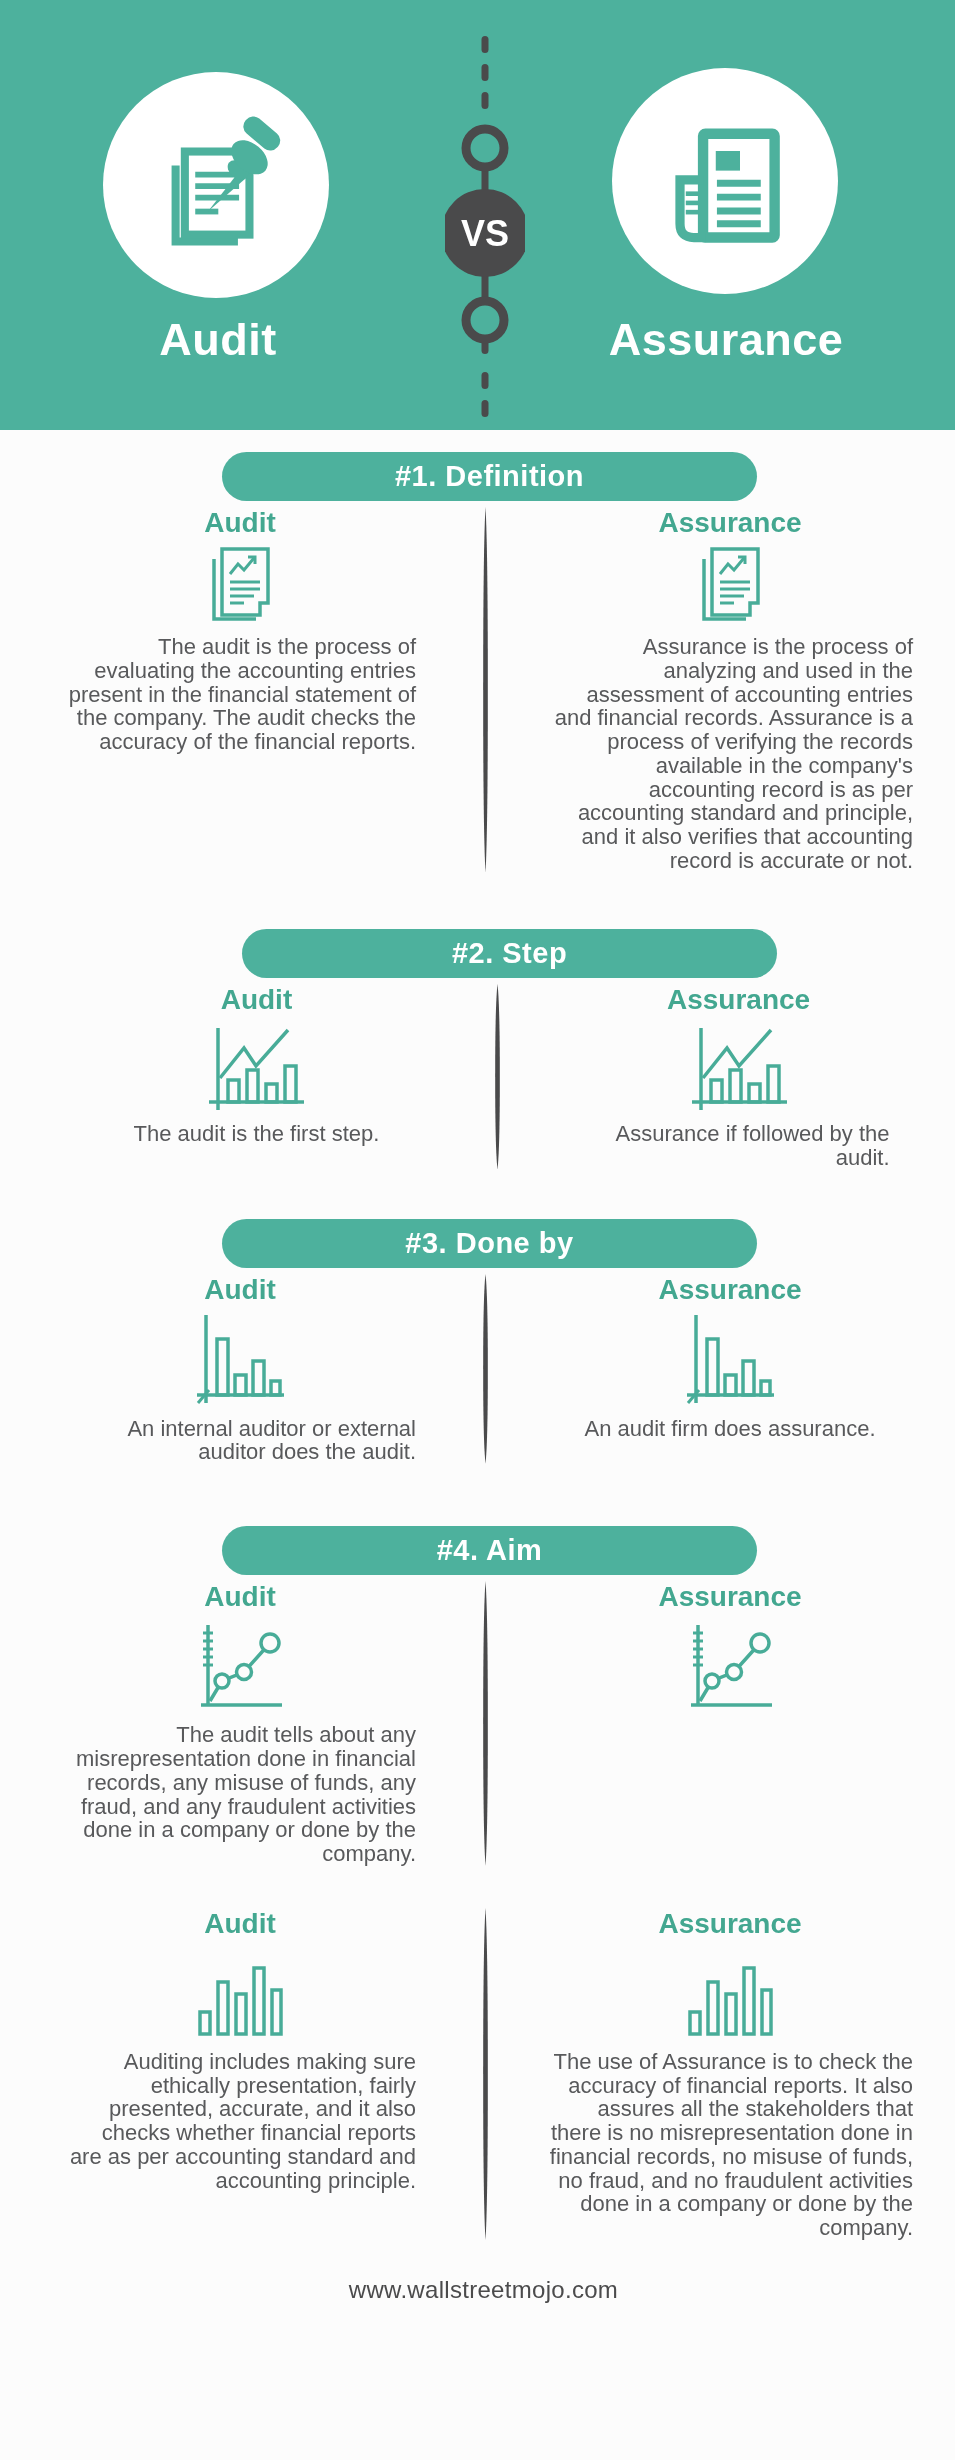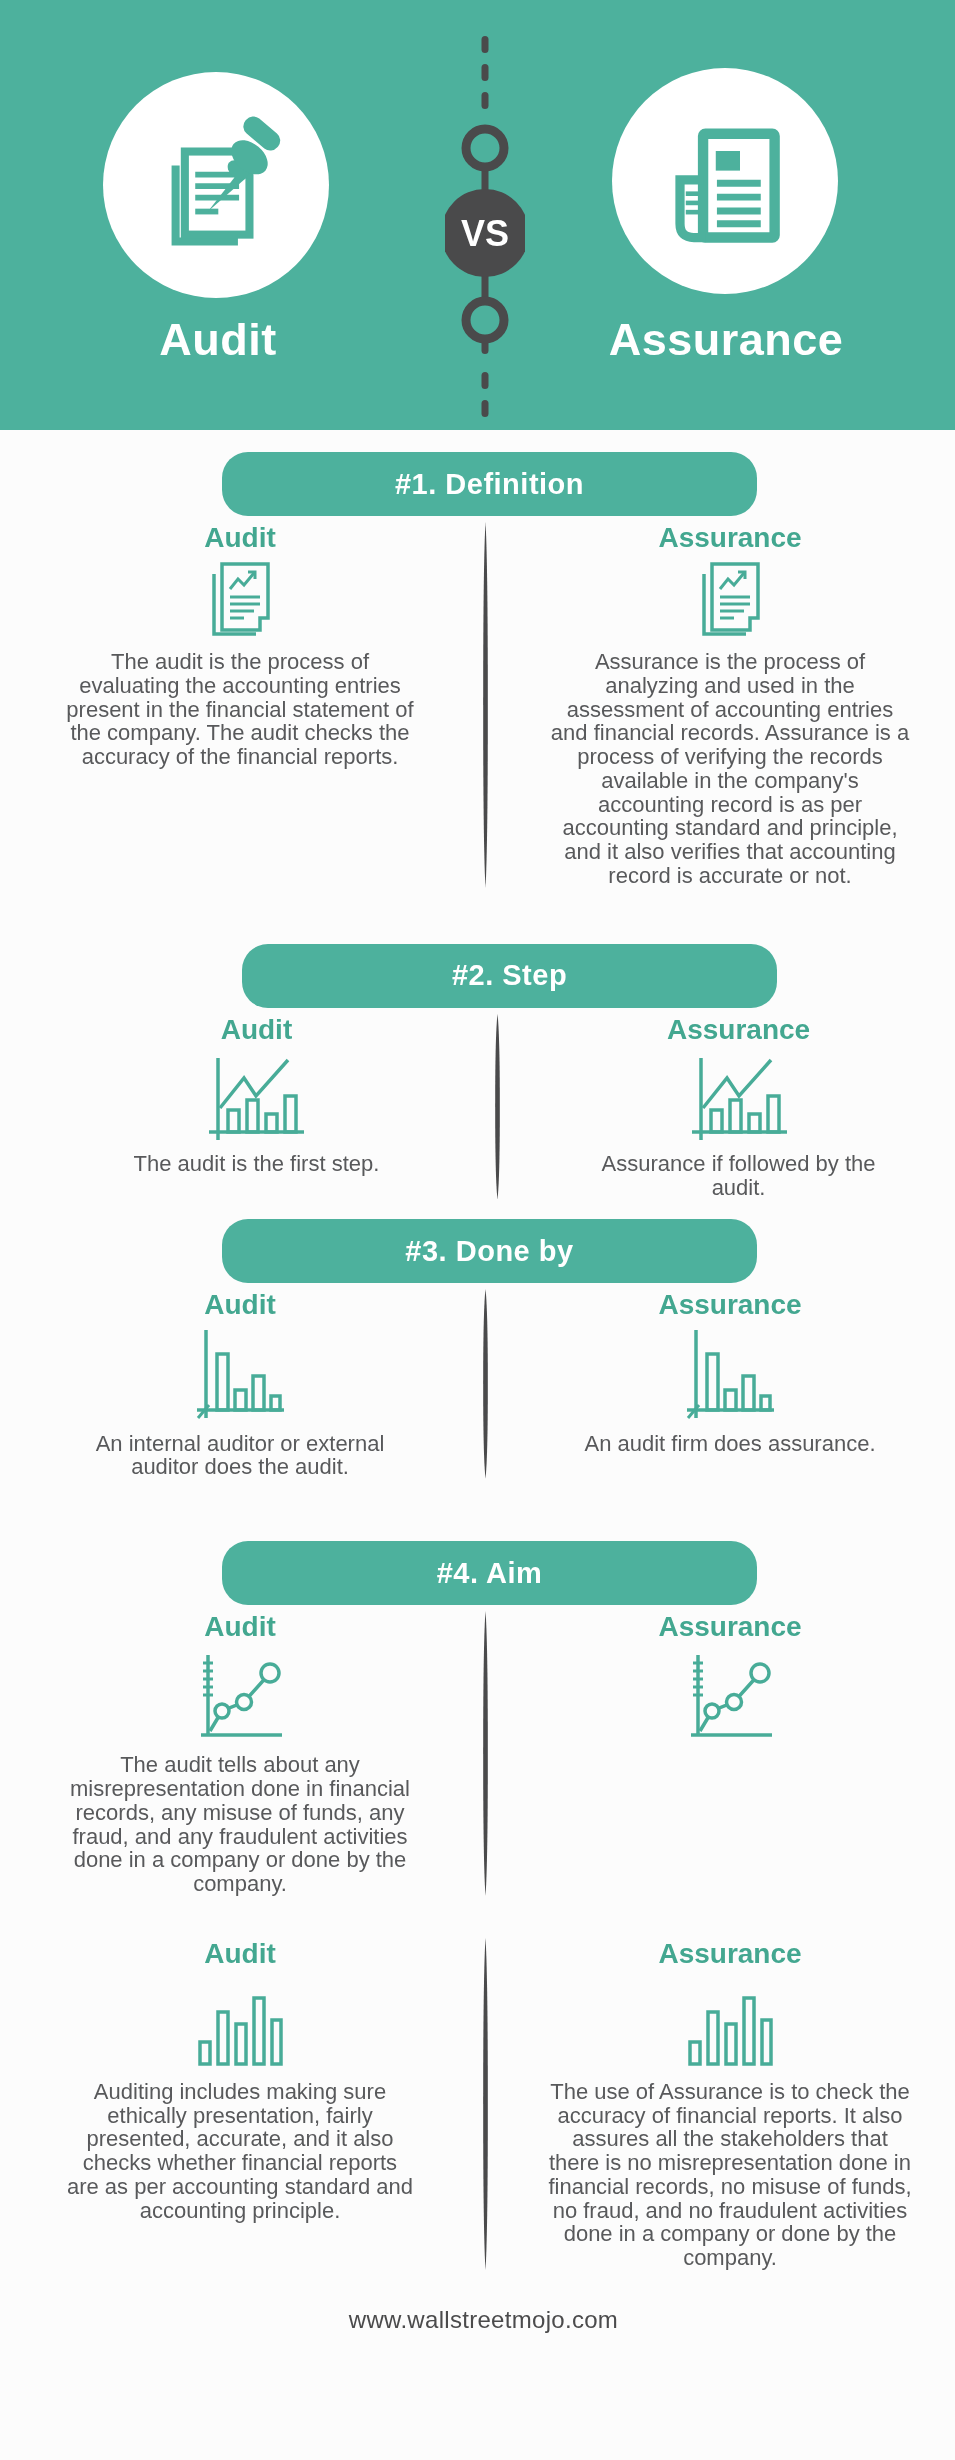--- a/index.html
+++ b/index.html
@@ -16,33 +16,33 @@
   .hero-title { position:absolute; width:320px; text-align:center; color:#ffffff;
                 font-size:45px; font-weight:bold; letter-spacing:0.5px; top:314px; }
   .hero-title.ht-left  { left:58px; }
   .hero-title.ht-right { left:566px; }
   .chain { position:absolute; left:445px; top:0; width:80px; height:430px; }
 
   
   .section { }
   .s1 { margin-top:22px; }
   .s2 { margin-top:56px;padding-left:20px; }
-  .s3 { margin-top:20px; }
+  .s3 { margin-top:50px; }
   .s4 { margin-top:62px; }
   .s5 { margin-top:42px; }
-  .pill { margin-left:222px; width:535px; height:64px; background:#4db19d; border-radius:26px;
+  .pill { margin-left:222px; width:535px; height:49px; background:#4db19d; border-radius:26px;
           display:flex; align-items:center; justify-content:center;
           color:#ffffff; font-size:29px; font-weight:bold; letter-spacing:0.5px; }
   .cols { display:flex; margin-top:6px; padding-left:20px; }
   .col { width:440px; display:flex; flex-direction:column; align-items:center; }
   .divider-wrap { width:50px; align-self:stretch; display:flex; justify-content:center; }
   .divider-wrap svg { height:100%; width:9px; }
   .col-heading { color:#43a790; font-size:28px; font-weight:bold; line-height:1.15; margin-bottom:4px; }
   .col-icon { margin-bottom:10px; }
-  .col-text { color:#58595b; font-size:22px; line-height:1.08; text-align:center; max-width:352px; }
+  .col-text { color:#58595b; font-size:22px; line-height:1.08; text-align:right; max-width:352px; }
   .col-text.wide { max-width:366px; }
   .col-text.narrow { max-width:302px; }
 
   
   .footer { margin-top:36px; padding-left:12px; text-align:center;
             color:#4b4b4c; font-size:24px; letter-spacing:0.3px; }
 </style>
 </head>
 <body>
 

